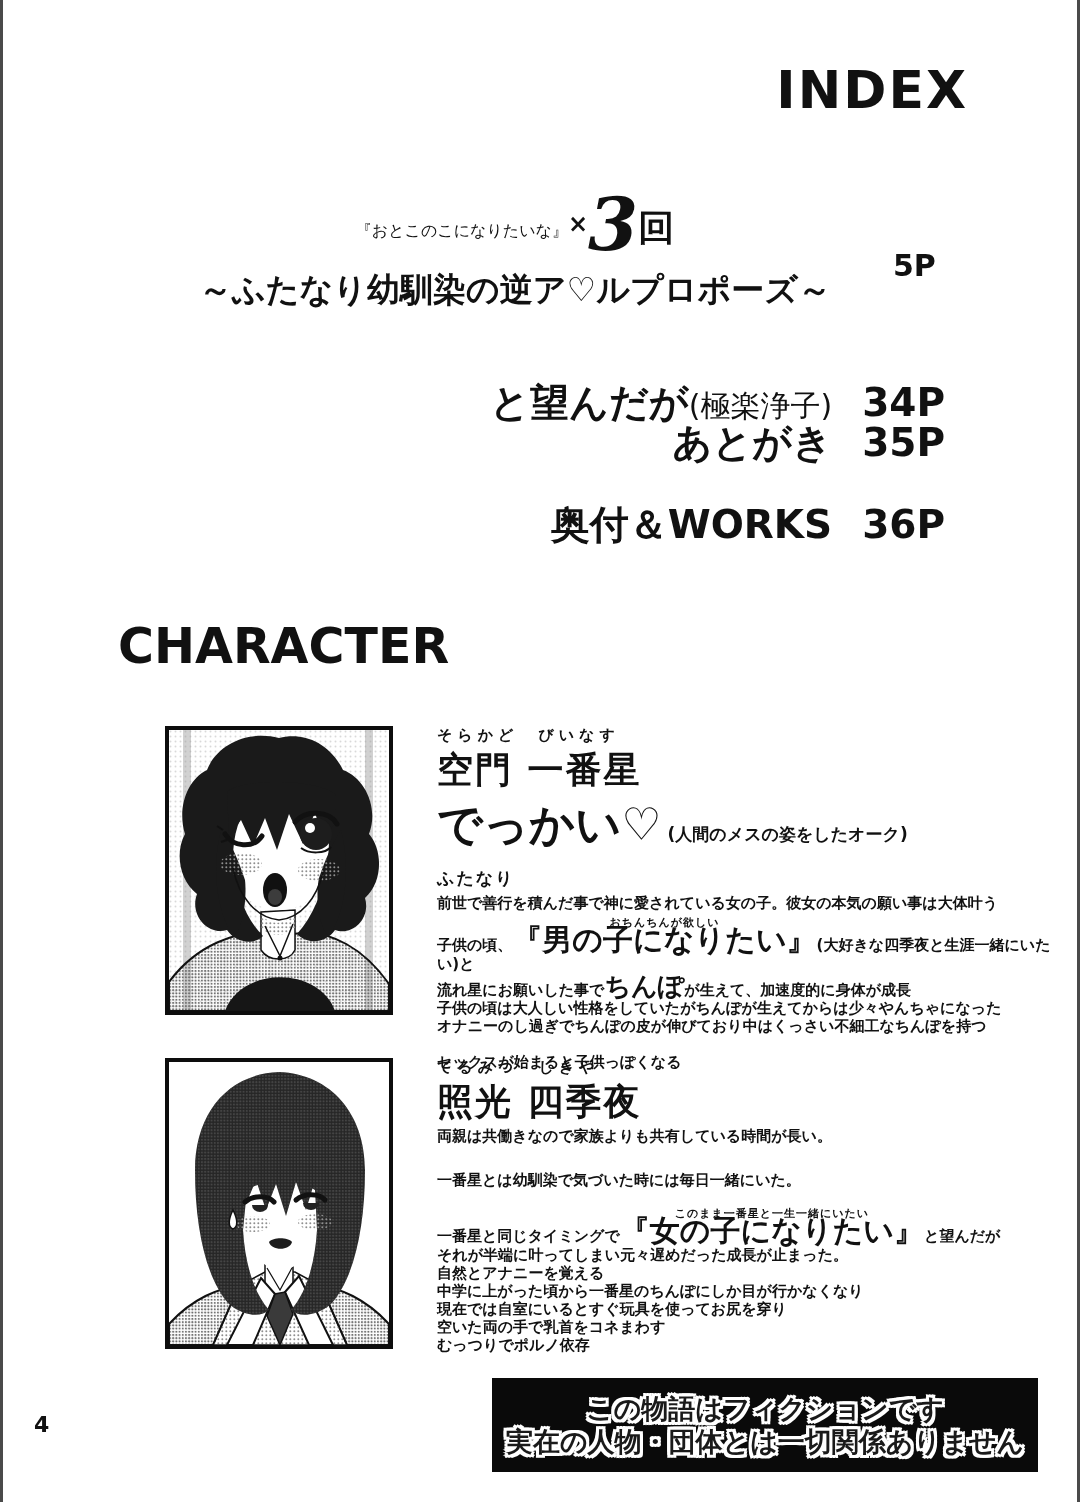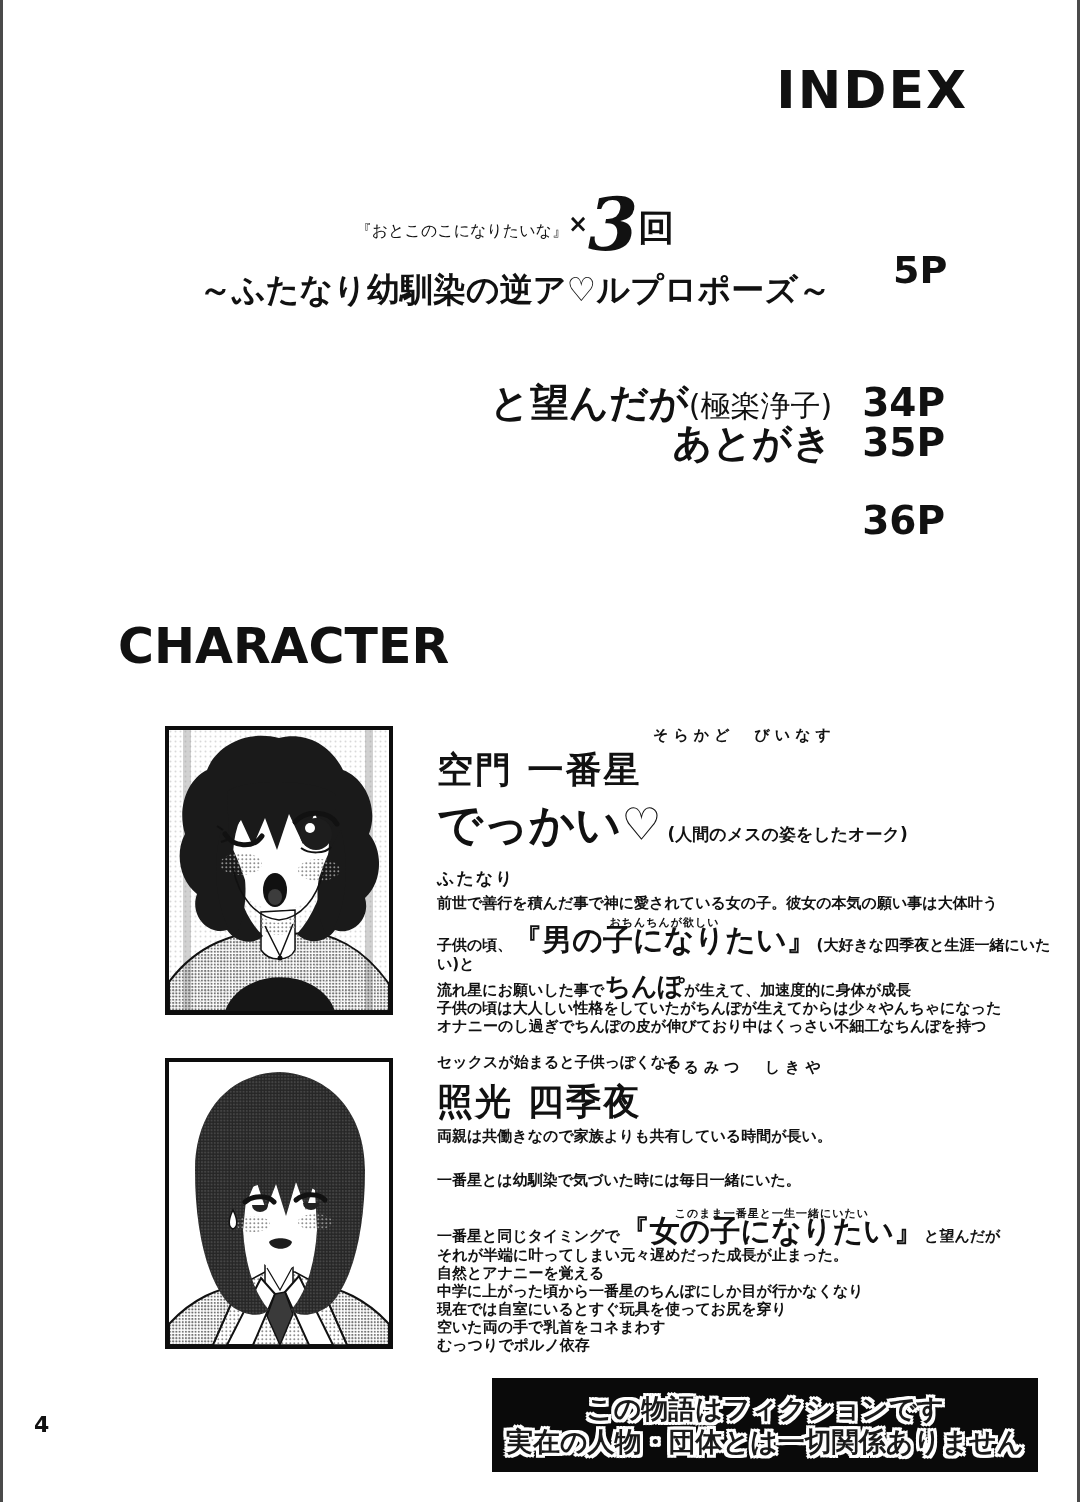--- a/index.html
+++ b/index.html
@@ -17,21 +17,21 @@
     font-size:52px;font-weight:600;letter-spacing:2px;
   }
 
   
   .main-title-row{
     position:absolute;left:150px;top:204px;width:730px;text-align:center;white-space:nowrap;
   }
   .times-mark{font-size:24px;font-weight:700;vertical-align:4px;}
   .count-num{font-family:"DejaVu Serif",serif;font-style:italic;font-weight:700;font-size:72px;line-height:0;vertical-align:-14px;}
   .count-unit{font-size:36px;font-weight:700;vertical-align:-4px;}
-  .main-page{position:absolute;left:893px;top:248px;font-size:38px;font-weight:700;}
+  .main-page{position:absolute;left:893px;top:248px;font-size:30px;font-weight:700;}
   .main-subtitle{
     position:absolute;left:140px;top:268px;width:750px;text-align:center;
     font-size:33px;font-weight:700;white-space:nowrap;
   }
 
   
   .entry-row{position:absolute;right:135px;white-space:nowrap;display:flex;align-items:baseline;}
   .entry-1{top:342px;}
   .entry-2{top:416px;}
   .entry-3{top:498px;}
@@ -44,21 +44,21 @@
 
   
   .portrait{position:absolute;left:165px;width:220px;border:4px solid #0d0d0d;background:#fff;line-height:0;}
   .portrait-1{top:726px;height:281px;}
   .portrait-2{top:1058px;height:283px;}
 
   
   .char-col{position:absolute;left:437px;width:615px;}
   .char-col-1{top:726px;}
   .char-col-2{top:1058px;}
-  .furi{font-size:15px;font-weight:600;letter-spacing:5px;text-align:center;}
+  .furi{font-size:15px;font-weight:600;letter-spacing:5px;}
   .char-name{font-size:36px;font-weight:700;margin-top:1px;letter-spacing:2px;}
   .catch-row{margin-top:0;white-space:nowrap;}
   .catch{font-family:"DejaVu Serif",serif;font-size:45px;font-weight:700;}
   .catch-note{font-size:17px;font-weight:600;margin-left:6px;}
   .tag-line{font-size:17px;font-weight:600;margin-top:12px;letter-spacing:2px;}
   .body-line{font-size:15px;font-weight:600;line-height:18px;letter-spacing:0px;}
   .mt4{margin-top:4px;} .mt14{margin-top:14px;} .mt18{margin-top:18px;} .mt26{margin-top:26px;}
   .ruby-wrap{position:relative;display:inline-block;vertical-align:baseline;}
   .furi-small{position:absolute;left:50%;transform:translateX(-50%);top:-11px;font-size:11px;font-weight:600;white-space:nowrap;letter-spacing:1px;}
   .big-word{font-size:30px;font-weight:700;line-height:1;}
@@ -97,20 +97,21 @@
 <div class="entry-row entry-1">
   <span class="entry-label">と望んだが</span>
     <span class="entry-note">(極楽浄子)</span>
     <span class="entry-page">34P</span>
 </div>
 <div class="entry-row entry-2">
   <span class="entry-label">あとがき</span>
     <span class="entry-page">35P</span>
 </div>
 <div class="entry-row entry-3">
+  <span class="entry-label">奥付＆WORKS</span>
     <span class="entry-page">36P</span>
 </div>
 
 <div class="char-heading">CHARACTER</div>
 
 <div class="portrait portrait-1">
   <svg width="220" height="281" viewBox="0 0 220 281">
     <defs>
       <pattern id="ht1" width="4" height="4" patternUnits="userSpaceOnUse">
           <circle cx="1.3" cy="1.3" r="1" fill="#8f8f8f"></circle>

